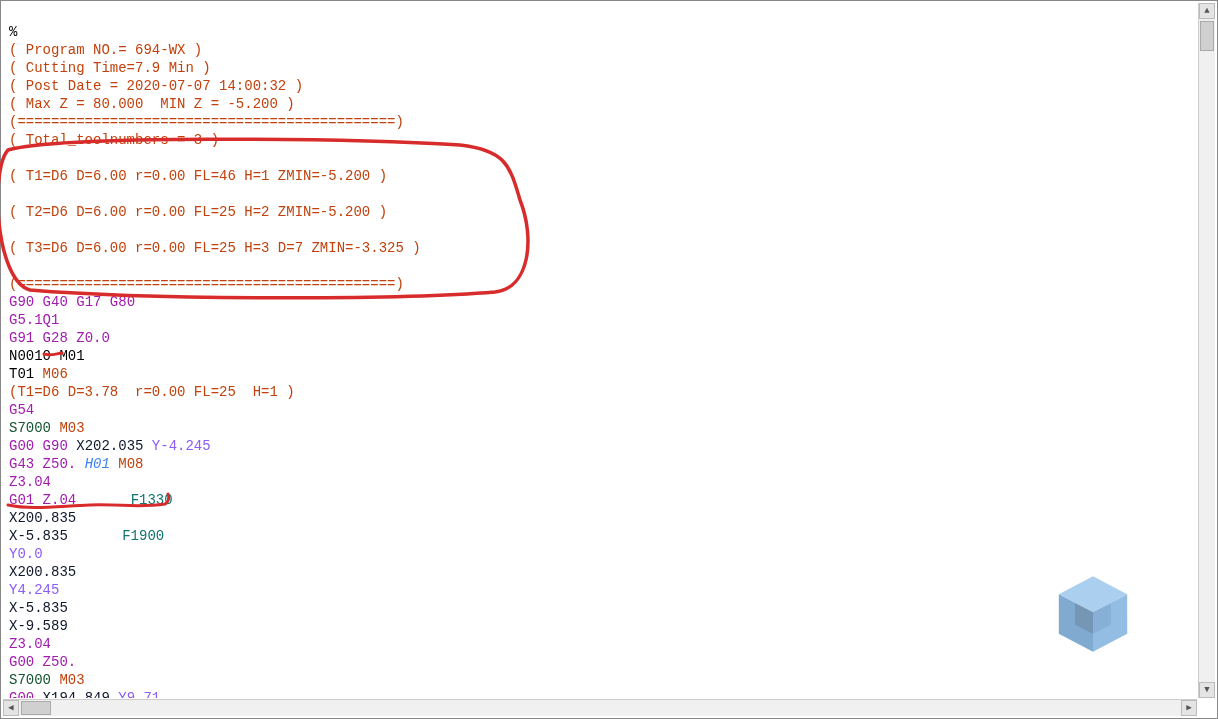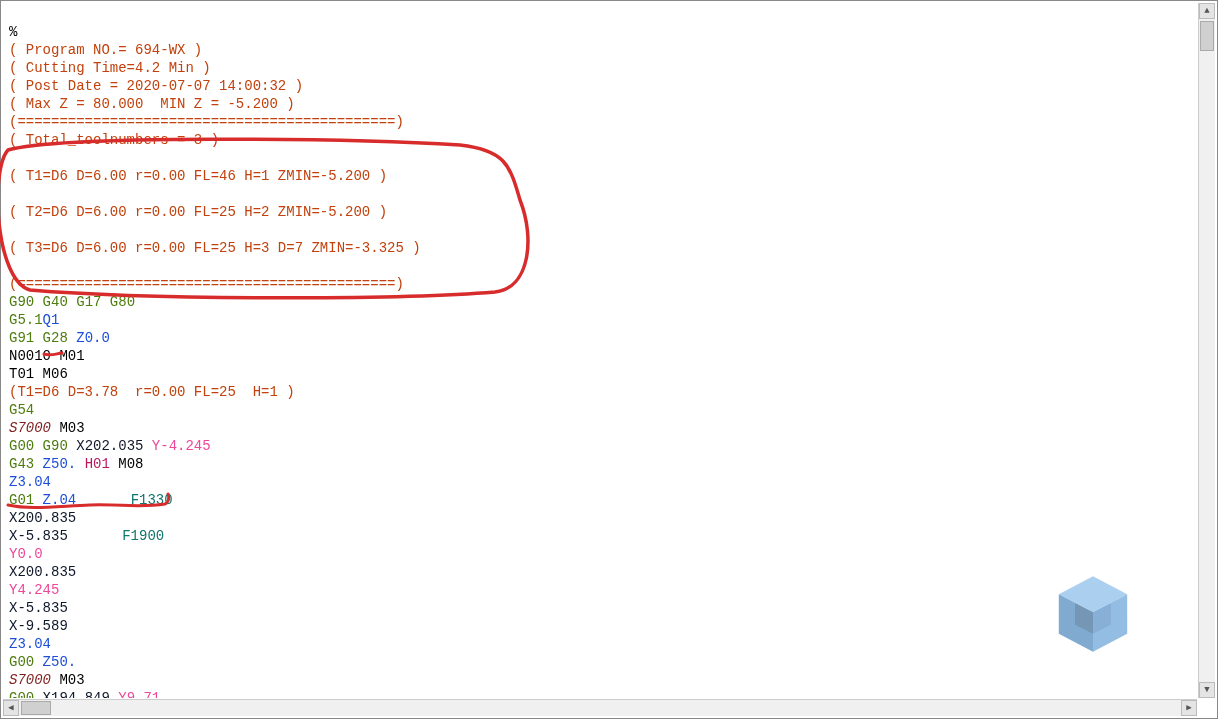--- a/index.html
+++ b/index.html
@@ -31,29 +31,29 @@
     bottom: 20px;
     overflow: hidden;
     background: #fff;
   }
   .code-area {
     padding: 2px 6px 4px 6px;
     line-height: 18px;
     white-space: pre;
   }
   .comment { color: #c2410c; }
-  .gcode   { color: #4d7c0f; }
-  .zval    { color: #1d4ed8; }
+  .gcode   { color: #a21caf; }
+  .zval    { color: #a21caf; }
   .xval    { color: #0f172a; }
-  .yval    { color: #ec4899; }
+  .yval    { color: #8b5cf6; }
   .fval    { color: #0f766e; margin-left: 46px; }
-  .mcode   { color: #000000; }
-  .sval    { color: #7f1d1d; font-style: italic; }
+  .mcode   { color: #c2410c; }
+  .sval    { color: #14532d; }
   .plain   { color: #000; }
-  .hcode   { color: #be185d; }
+  .hcode   { color: #3b82f6; font-style: italic; }
   
   .vscroll {
     position: absolute;
     top: 2px;
     right: 2px;
     width: 16px;
     bottom: 20px;
     background: #f0f0f0;
     border-left: 1px solid #ccc;
   }
@@ -129,21 +129,21 @@
   }
 </style>
 </head>
 <body>
 
 <div class="editor-frame">
   <div class="editor-inner">
     <div class="code-area">
 <span class="plain">%</span>
 <span class="comment">( Program NO.= 694-WX )</span>
-<span class="comment">( Cutting Time=4.2 Min )</span>
+<span class="comment">( Cutting Time=7.9 Min )</span>
 <span class="comment">( Post Date = 2020-07-07 14:00:32 )</span>
 <span class="comment">( Max Z = 80.000  MIN Z = -5.200 )</span>
 <span class="comment">(=============================================)</span>
 <span class="comment">( Total_toolnumbers = 3 )</span>
 
 <span class="comment">( T1=D6 D=6.00 r=0.00 FL=46 H=1 ZMIN=-5.200 )</span>
 
 <span class="comment">( T2=D6 D=6.00 r=0.00 FL=25 H=2 ZMIN=-5.200 )</span>
 
 <span class="comment">( T3=D6 D=6.00 r=0.00 FL=25 H=3 D=7 ZMIN=-3.325 )</span>

